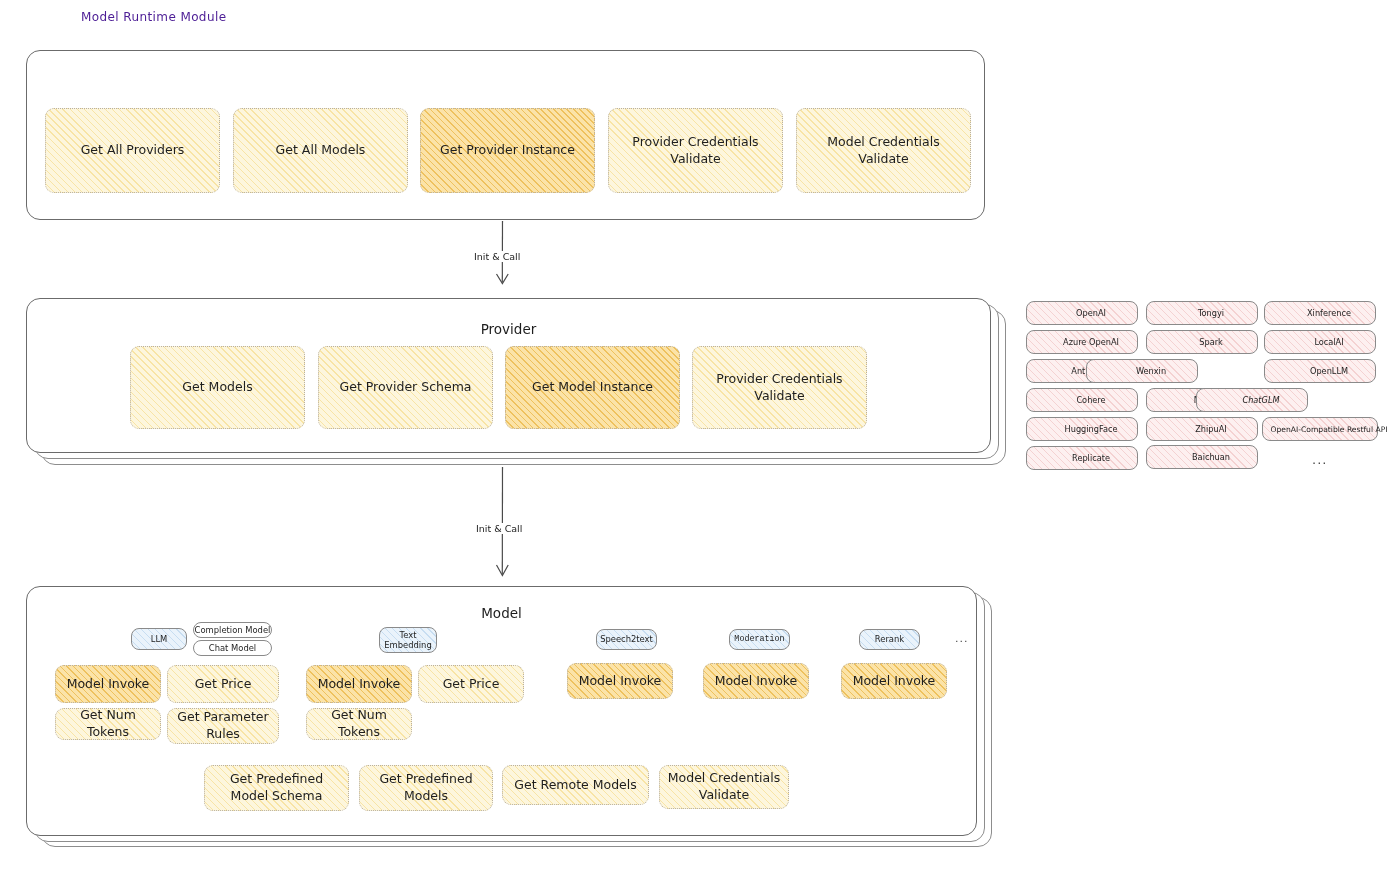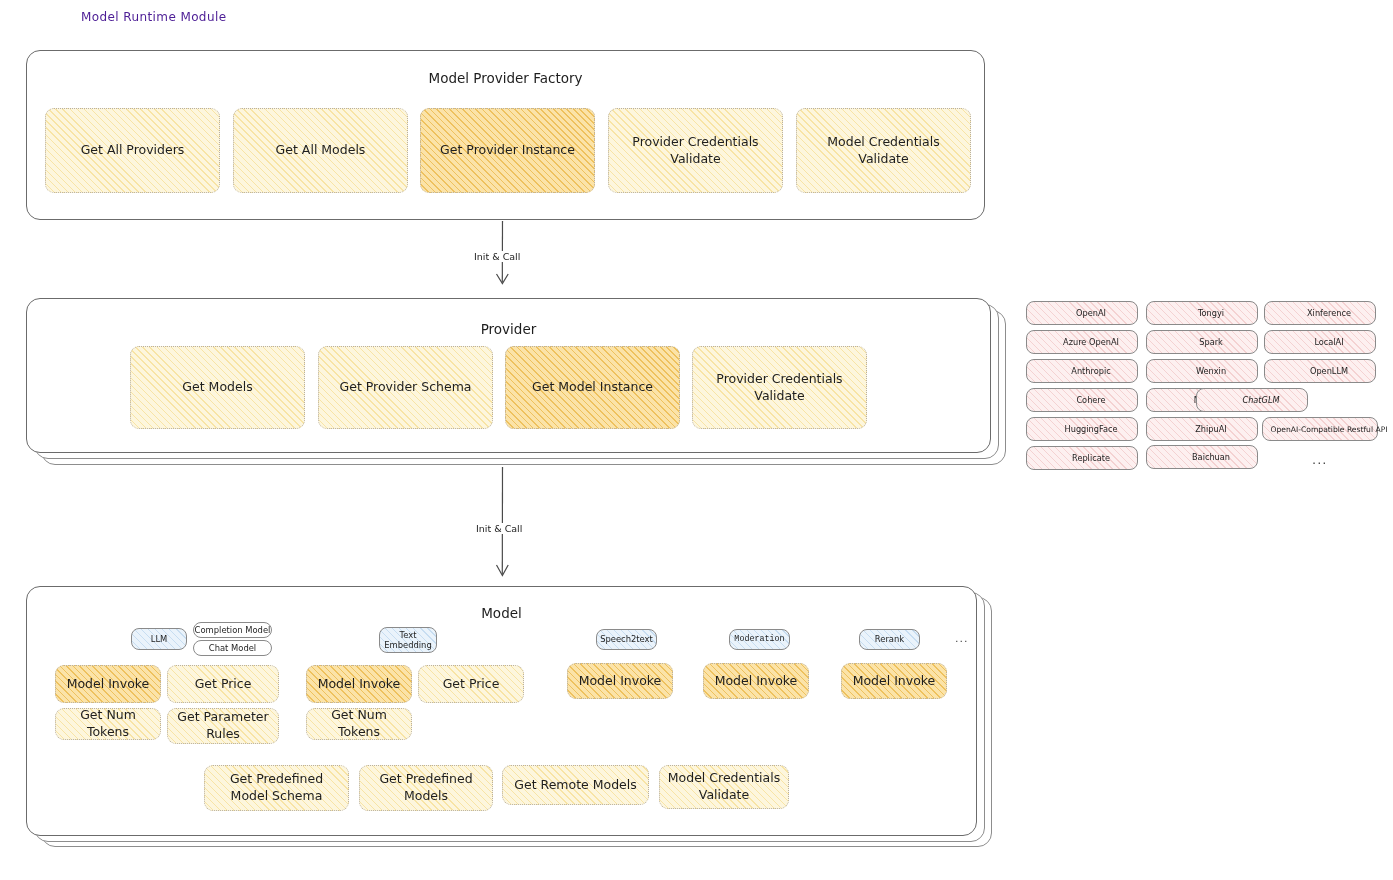--- a/index.html
+++ b/index.html
@@ -155,21 +155,20 @@
     color: #4a4a4a;
     letter-spacing: 1px;
   }
 </style>
 </head>
 <body>
 
 <div id="diagram-title">Model Runtime Module</div>
 
 <div class="panel" style="left:26px; top:50px; width:959px; height:170px;">
-  <div class="panel-heading" style="top:19px;">Model Provider Factory</div>
 
   <div class="abox hatch-yellow" style="left:18px; top:57px; width:175px; height:85px;">
     <span>Get All Providers</span>
   </div>
   <div class="abox hatch-yellow" style="left:206px; top:57px; width:175px; height:85px;">
     <span>Get All Models</span>
   </div>
   <div class="abox hatch-gold" style="left:393px; top:57px; width:175px; height:85px;">
     <span>Get Provider Instance</span>
   </div>
@@ -226,21 +225,21 @@
 <div class="pchip hatch-pink" style="left:1026px; top:446px; width:112px; height:24px;">
   <span>Replicate</span>
 </div>
 
 <div class="pchip hatch-pink" style="left:1146px; top:301px; width:112px; height:24px;">
   <span>Tongyi</span>
 </div>
 <div class="pchip hatch-pink" style="left:1146px; top:330px; width:112px; height:24px;">
   <span>Spark</span>
 </div>
-<div class="pchip hatch-pink" style="left:1146px; top:359px; width:112px; height:24px;">
+<div class="pchip hatch-pink" style="left:1086px; top:359px; width:112px; height:24px;">
   <span>Wenxin</span>
 </div>
 <div class="pchip hatch-pink" style="left:1146px; top:388px; width:112px; height:24px;">
   <span>Minimax</span>
 </div>
 <div class="pchip hatch-pink" style="left:1146px; top:417px; width:112px; height:24px;">
   <span>ZhipuAI</span>
 </div>
 <div class="pchip hatch-pink" style="left:1146px; top:445px; width:112px; height:24px;">
   <span>Baichuan</span>

